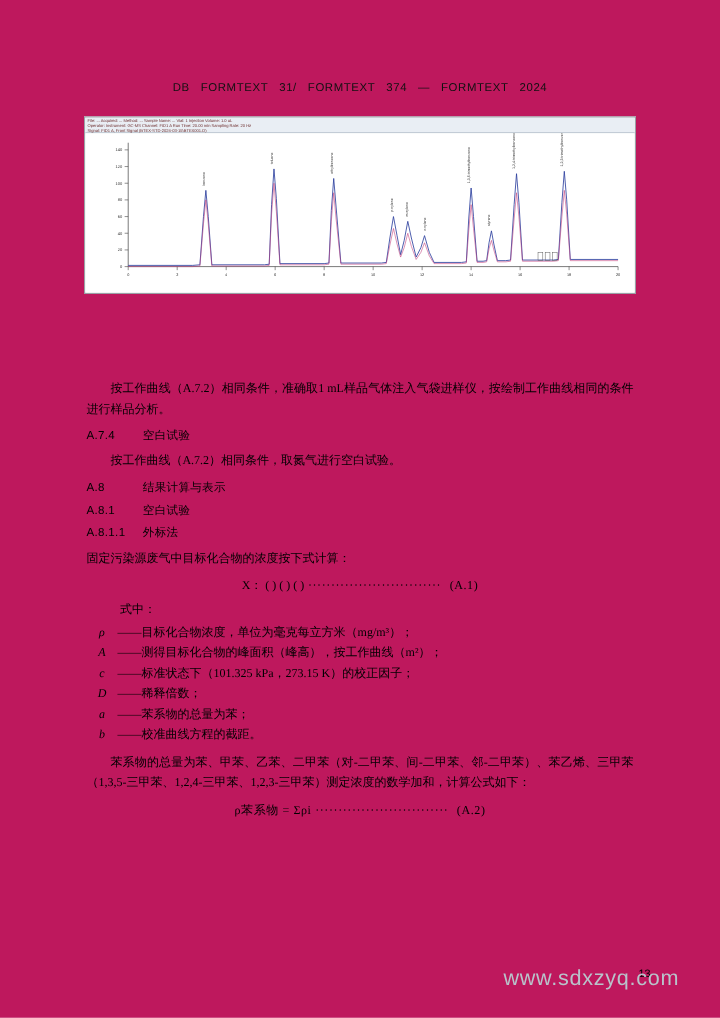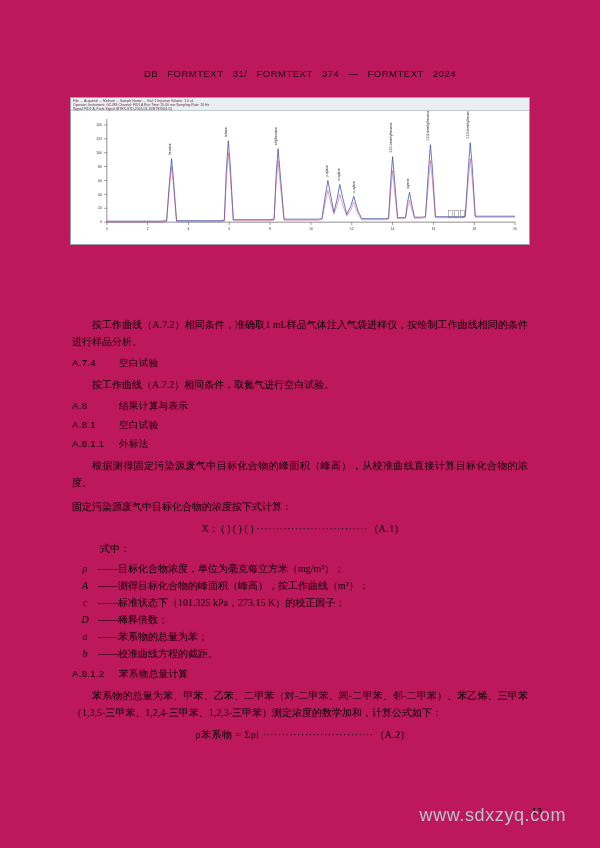--- a/index.html
+++ b/index.html
@@ -269,21 +269,20 @@
 
     <div class="h3">
       <span class="num">A.8.1</span>
       <span>空白试验</span>
     </div>
 
     <div class="h3">
       <span class="num">A.8.1.1</span>
       <span>外标法</span>
     </div>
-    <p class="p">根据测得固定污染源废气中目标化合物的峰面积（峰高），从校准曲线直接计算目标化合物的浓度。</p>
     <p class="p noind">固定污染源废气中目标化合物的浓度按下式计算：</p>
 
     <div class="formula">
       <span class="eqn">X： ( ) ( ) ( )</span>
       <span class="dots">·····························</span>
       <span class="tag">(A.1)</span>
     </div>
 
     <div class="where">式中：</div>
 
@@ -307,24 +306,20 @@
       <li>
         <span class="sym">a</span>
         <span class="txt">——苯系物的总量为苯；</span>
       </li>
       <li>
         <span class="sym">b</span>
         <span class="txt">——校准曲线方程的截距。</span>
       </li>
     </ul>
 
-    <div class="h3">
-      <span class="num">A.8.1.2</span>
-      <span>苯系物总量计算</span>
-    </div>
     <p class="p">苯系物的总量为苯、甲苯、乙苯、二甲苯（对-二甲苯、间-二甲苯、邻-二甲苯）、苯乙烯、三甲苯（1,3,5-三甲苯、1,2,4-三甲苯、1,2,3-三甲苯）测定浓度的数学加和，计算公式如下：</p>
 
     <div class="formula">
       <span>ρ苯系物</span>
       <span>= Σρi</span>
       <span class="dots">·····························</span>
       <span class="tag">(A.2)</span>
     </div>
 
   </div>

